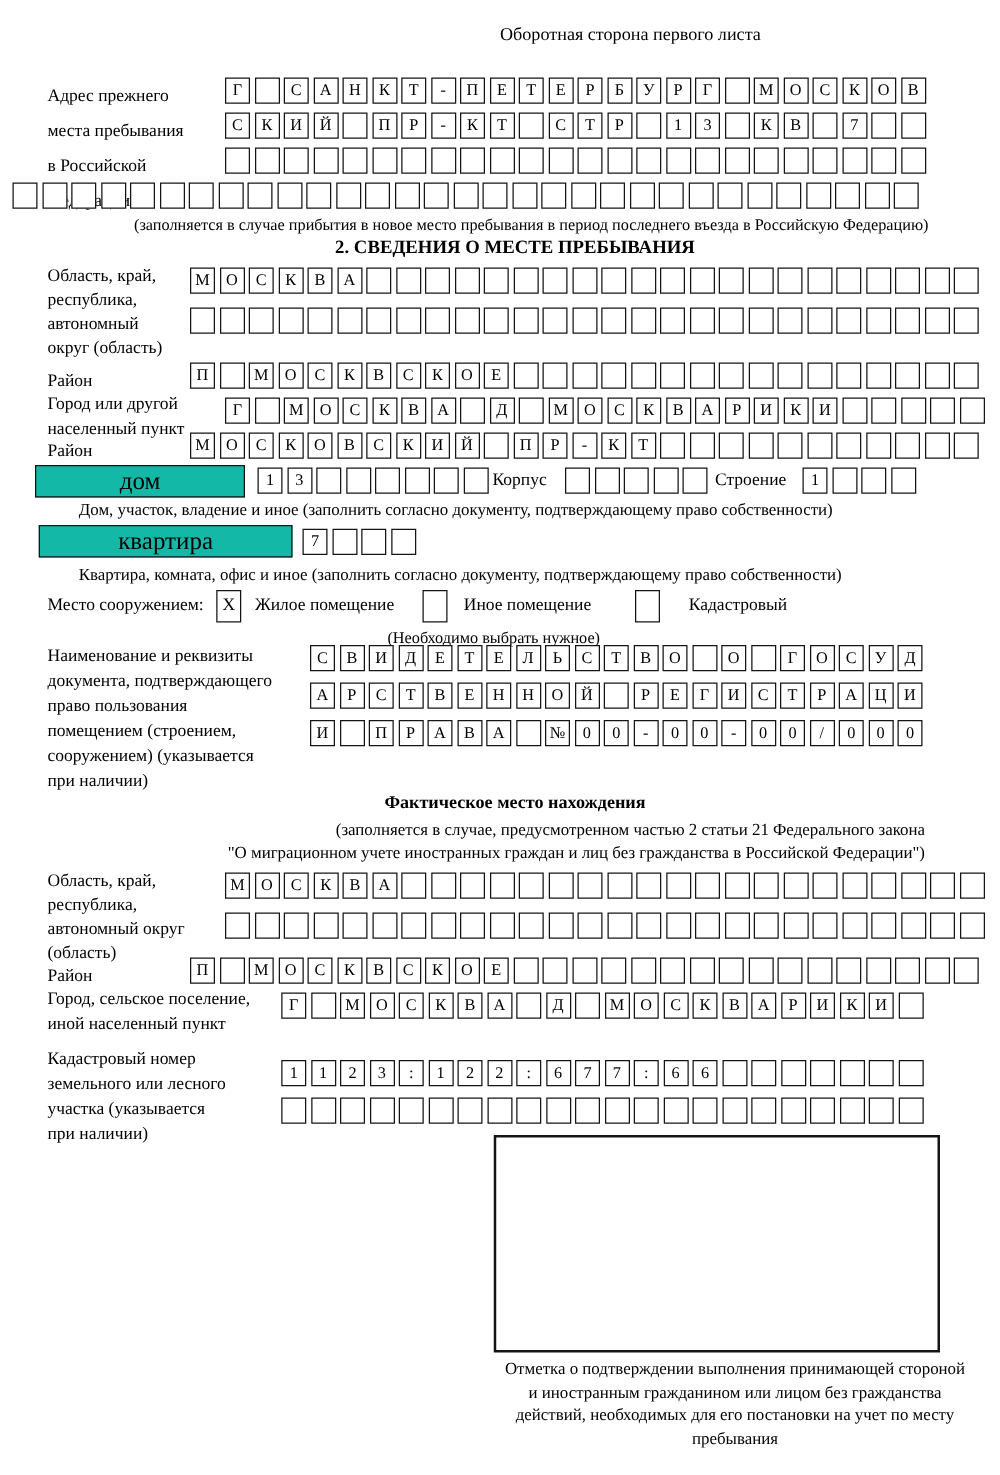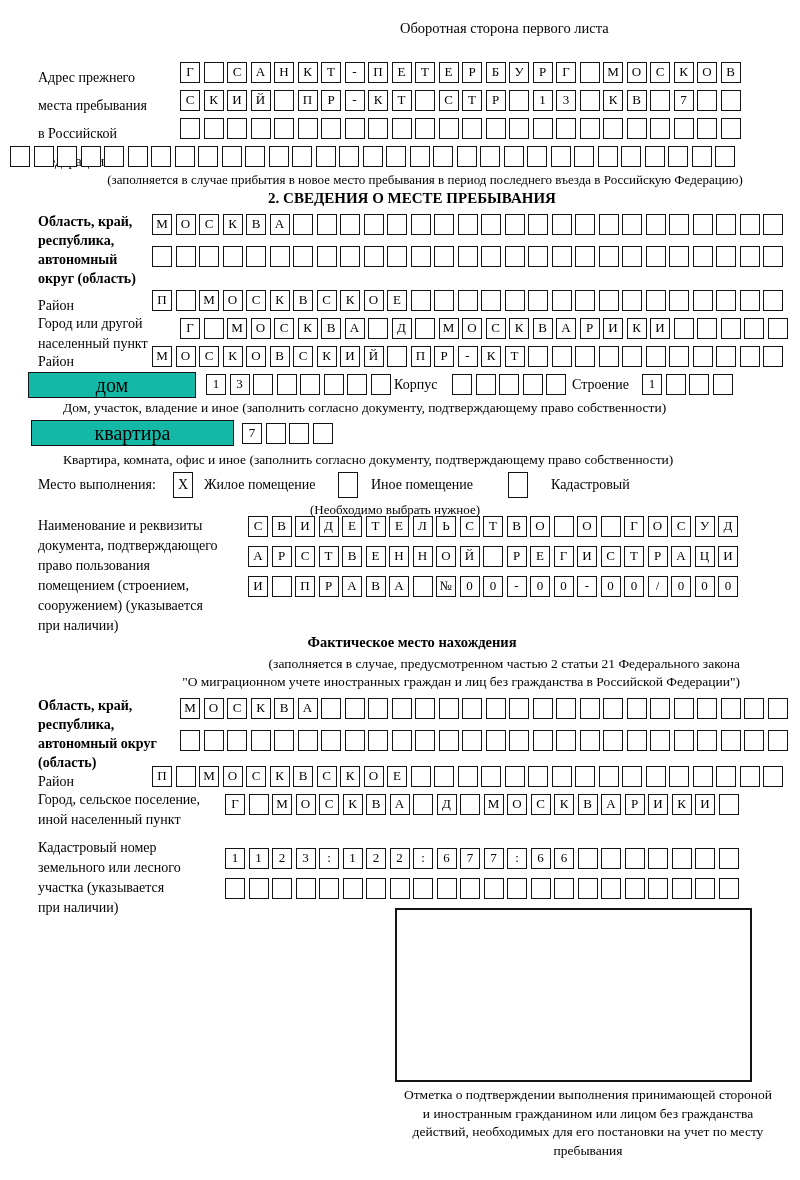--- a/index.html
+++ b/index.html
@@ -1,20 +1,20 @@
 <!DOCTYPE html>
 <html><head>
 <meta charset="utf-8">
 <style>
   html,body{margin:0;padding:0;background:#fff;}
   .page{position:relative;width:800px;height:1180px;background:#ffffff;
         font-family:"Liberation Serif", serif;color:#000;overflow:hidden;}
   .hdr{position:absolute;top:20px;left:400px;width:348px;font-size:14.5px;}
   .lbl{position:absolute;font-size:14px;line-height:28px;white-space:pre-line;}
-  .lbl.tight{line-height:19px;font-weight:bold;}
+  .lbl.tight{line-height:19px;}
   .lbl.mid{line-height:20px;}
   .grid{position:absolute;display:flex;gap:3.5px;}
   .cb{box-sizing:border-box;flex:none;width:20px;height:21px;border:1.6px solid #141414;
       font-size:13px;line-height:17px;text-align:center;background:#fff;}
   .caption{position:absolute;font-size:13.5px;padding-left:25px;}
   .center{text-align:center;}
   .sect-title{position:absolute;left:12px;width:800px;text-align:center;font-weight:bold;font-size:15px;}
   .sub{position:absolute;left:16px;width:724px;text-align:right;font-size:13.5px;}
   .wbox{position:absolute;box-sizing:border-box;border:1.6px solid #141414;
         font-size:20px;display:flex;align-items:center;justify-content:center;background:#14b8a6;}
@@ -338,21 +338,21 @@
 
   <div class="wbox" style="left:31px;top:420px;width:203px;height:26px">квартира</div>
   <div class="grid" style="left:242px;top:423px">
       <span class="cb">7</span>
       <span class="cb"></span>
       <span class="cb"></span>
       <span class="cb"></span>
     </div>
   <div class="caption" style="left:38px;top:452px;width:720px">Квартира, комната, офис и иное (заполнить согласно документу, подтверждающему право собственности)</div>
 
-  <div class="inline-lbl" style="left:38px;top:477px">Место выполнения:</div>
+  <div class="inline-lbl" style="left:38px;top:477px">Место сооружением:</div>
   <div class="ckbox" style="left:173px;top:472px">X</div>
   <div class="inline-lbl" style="left:204px;top:477px">Жилое помещение</div>
   <div class="ckbox" style="left:338px;top:472px"></div>
   <div class="inline-lbl" style="left:371px;top:477px">Иное помещение</div>
   <div class="ckbox" style="left:508px;top:472px"></div>
   <div class="inline-lbl" style="left:551px;top:477px">Кадастровый</div>
   <div class="caption center" style="left:160px;top:502px;width:420px;font-size:13px">(Необходимо выбрать нужное)</div>
 
   <div class="lbl mid" style="left:38px;top:516px;width:210px">Наименование и реквизиты
 документа, подтверждающего

